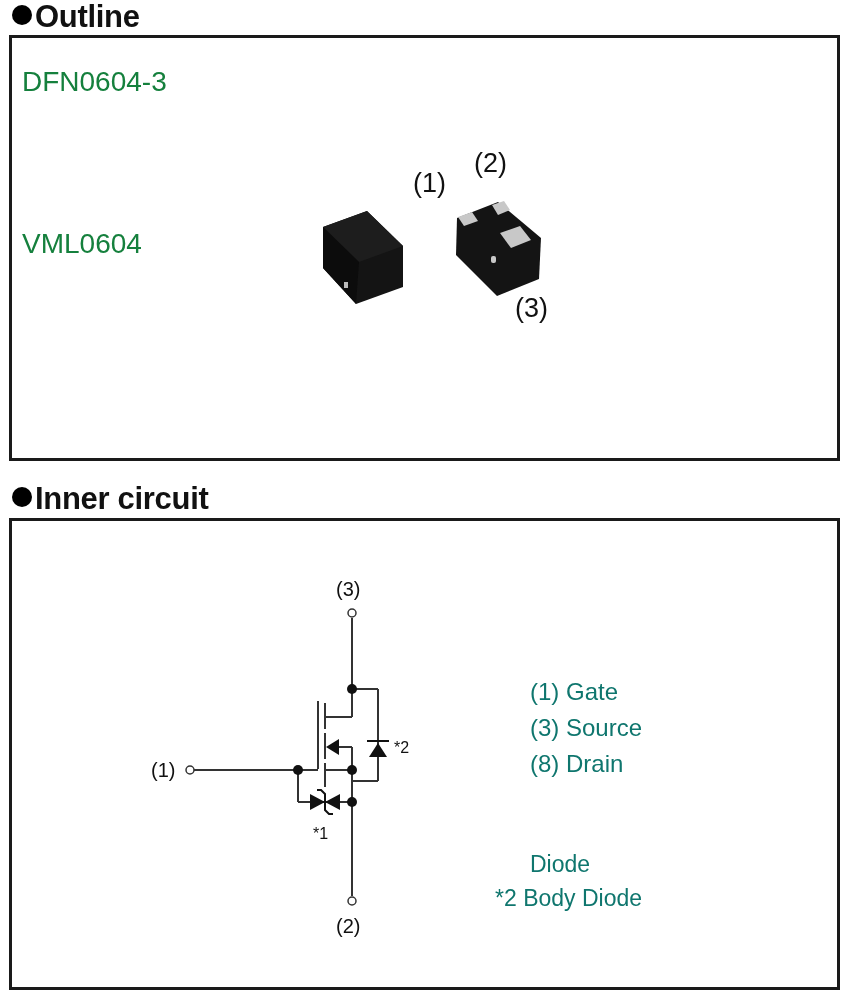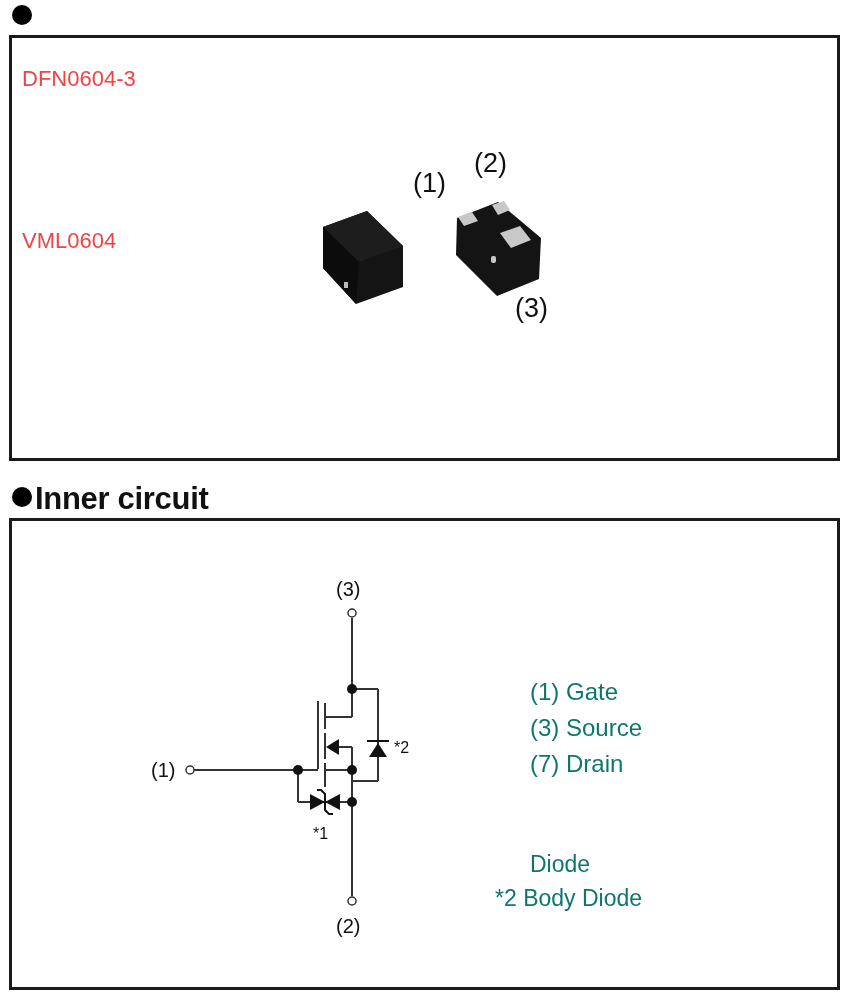--- a/index.html
+++ b/index.html
@@ -4,31 +4,31 @@
 <style>
   html, body { margin: 0; padding: 0; background: #ffffff; }
   body { width: 851px; height: 1000px; position: relative; overflow: hidden;
          font-family: "Liberation Sans", sans-serif; color: #111; }
   .heading { position: absolute; left: 12px; font-weight: bold; font-size: 31px;
              line-height: 34px; letter-spacing: -0.3px; white-space: nowrap; }
   .heading .bullet { display: inline-block; width: 20px; height: 20px; border-radius: 50%;
                      background: #000; margin-right: 3px; vertical-align: 2px; }
   .box { position: absolute; left: 9px; width: 825px; border: 3px solid #1a1a1a;
          background: #fff; }
-  .pkg-label { position: absolute; font-size: 22px; color: #ef4444; white-space: nowrap; }
+  .pkg-label { position: absolute; font-size: 28px; color: #15803d; white-space: nowrap; }
   .pin-label { position: absolute; font-size: 27px; color: #111; white-space: nowrap; }
   .legend-item { position: absolute; font-size: 24px; color: #0f766e; white-space: nowrap; line-height: 26px; }
   svg { position: absolute; left: 0; top: 0; overflow: visible; }
   .ckt-text { font-family: "Liberation Sans", sans-serif; fill: #111; }
 </style>
 </head>
 <body>
 
 <div class="heading" style="top:0px;">
-  <span class="bullet"></span>
+  <span class="bullet"></span><span>Outline</span>
 </div>
 
 <div class="box" style="top:35px; height:420px;">
   <div class="pkg-label" style="left:10px; top:28px;">DFN0604-3</div>
   <div class="pkg-label" style="left:10px; top:190px;">VML0604</div>
 
   <svg width="825" height="420">
 
     <g>
       <polygon points="311,189 355,173 391,208 391,249 344,266 311,230" fill="#141414"></polygon>
@@ -111,17 +111,17 @@
 
     <text class="ckt-text" x="324" y="75" font-size="20">(3)</text>
     <text class="ckt-text" x="324" y="412" font-size="20">(2)</text>
     <text class="ckt-text" x="139" y="256" font-size="20">(1)</text>
     <text class="ckt-text" x="382" y="232" font-size="16">*2</text>
     <text class="ckt-text" x="301" y="318" font-size="16">*1</text>
   </svg>
 
   <div class="legend-item" style="left:518px; top:158px;">(1) Gate</div>
   <div class="legend-item" style="left:518px; top:194px;">(3) Source</div>
-  <div class="legend-item" style="left:518px; top:230px;">(7) Drain</div>
+  <div class="legend-item" style="left:518px; top:230px;">(8) Drain</div>
 
   <div class="legend-item" style="left:518px; top:330px; font-size:23px;text-align:center;">Diode</div>
   <div class="legend-item" style="left:483px; top:364px; font-size:23px;">*2 Body Diode</div>
 </div>
 
 </body></html>

